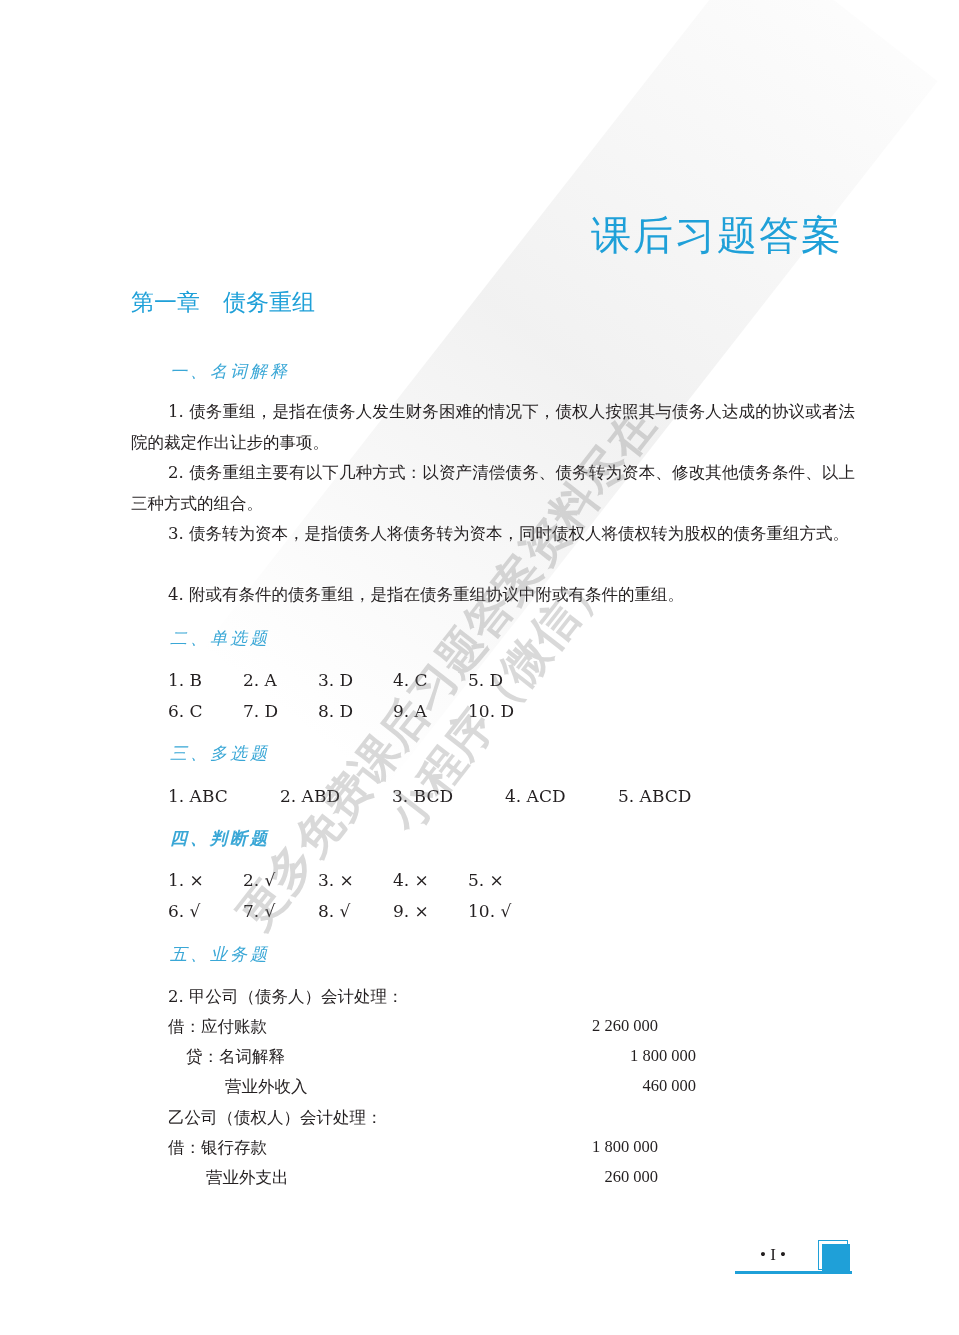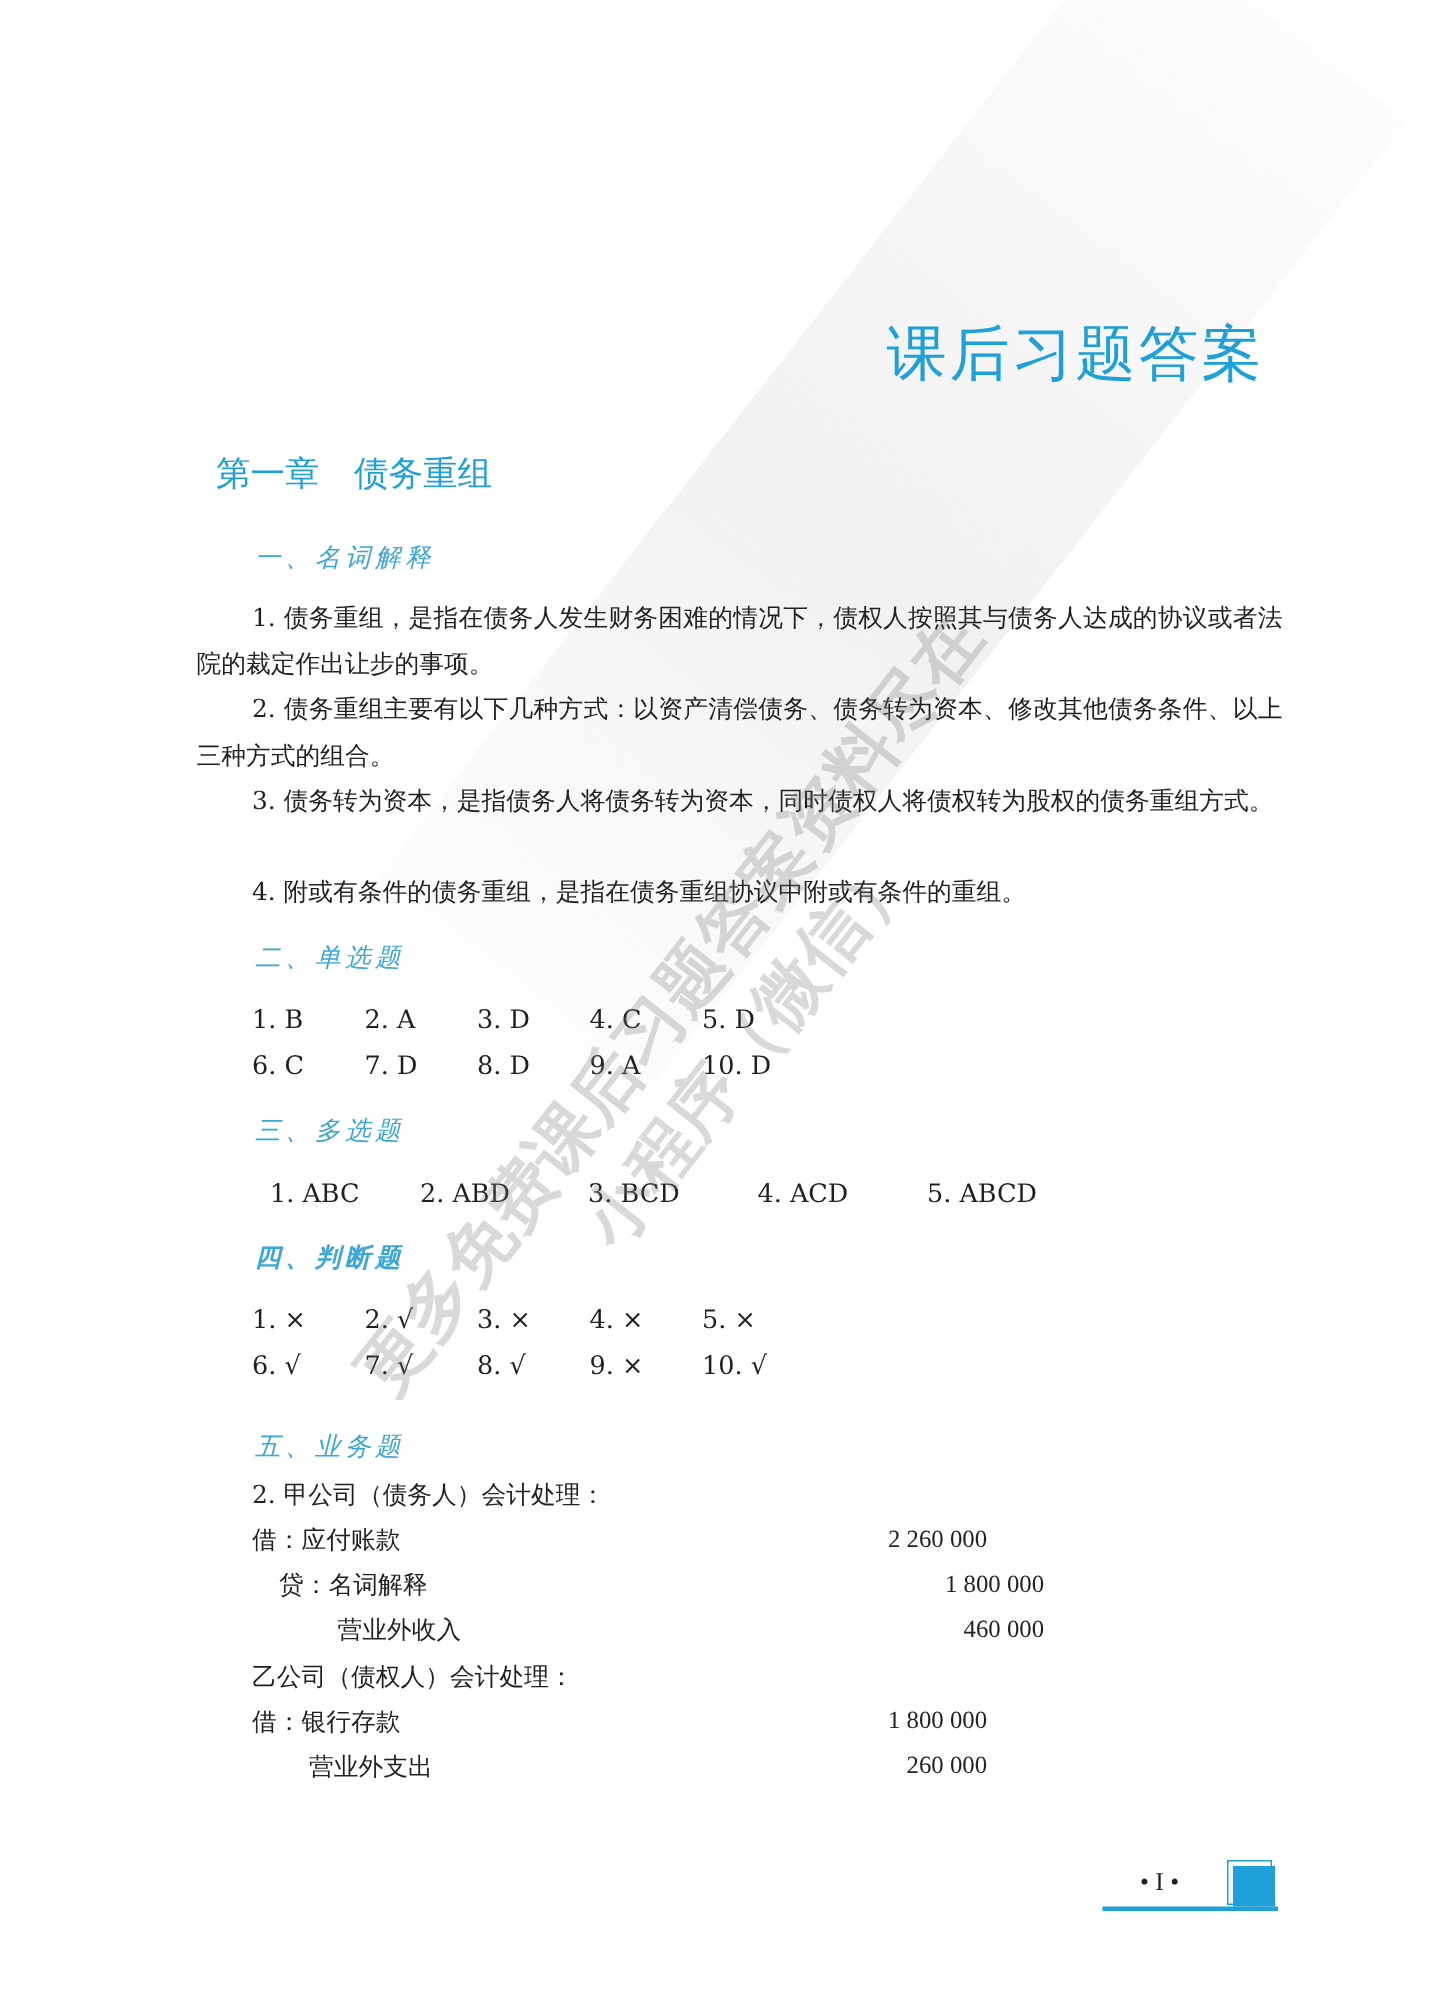--- a/index.html
+++ b/index.html
@@ -1,21 +1,21 @@
 <!DOCTYPE html>
 <html><head>
 <meta charset="utf-8">
 <style>
   html, body { margin:0; padding:0; background:#fff; }
   body { width:959px; height:1335px; position:relative; overflow:hidden;
          font-family:"DejaVu Serif","Liberation Serif",serif; color:#231f20; }
   .page-title { position:absolute; right:104px; top:196px; font-family:"DejaVu Sans","Liberation Sans",sans-serif;
                 font-size:40px; color:#1fa0d8; letter-spacing:2px; margin:12px; font-weight:normal; }
   .chapter-title { position:absolute; left:131px; top:287px; font-family:"DejaVu Sans","Liberation Sans",sans-serif;
-                   font-size:23px; color:#1fa0d8; margin:13px; font-weight:normal; word-spacing:18px; }
+                   font-size:23px; color:#1fa0d8; margin:0; font-weight:normal; word-spacing:18px; }
   .sec { position:absolute; left:170px; font-size:17px; color:#3aa7d6; letter-spacing:3px; margin:0; font-weight:normal; font-style:italic; }
   .para { position:absolute; left:131px; width:724px; font-size:16.5px; line-height:30.5px; margin:0; text-indent:37px; text-align:justify; }
   .row { position:absolute; left:168px; font-size:17px; white-space:nowrap; }
   .row span { position:absolute; white-space:nowrap; }
   .entry { position:absolute; font-size:16.5px; white-space:nowrap; }
   .num { position:absolute; font-size:16.5px; white-space:nowrap; font-family:"Liberation Serif",serif; }
   .watermark { position:absolute; left:140px; top:560px; transform:rotate(-52deg); transform-origin:left top;
                font-family:"DejaVu Sans","Liberation Sans",sans-serif; font-weight:bold; font-size:46px;
                color:rgba(120,120,120,0.28); white-space:nowrap; pointer-events:none; line-height:58px; }
   .wm-stripe { position:absolute; left:120px; top:250px; width:900px; height:230px; transform:rotate(-52deg);
@@ -50,21 +50,21 @@
 <div class="row" style="top:701px;">
   <span style="left:0;">6. C</span>
   <span style="left:75px;text-align:center;">7. D</span>
   <span style="left:150px;">8. D</span>
   <span style="left:225px;">9. A</span>
   <span style="left:300px;">10. D</span>
 </div>
 
 <h3 class="sec" style="top:742px;">三、多选题</h3>
 <div class="row" style="top:786px;">
-  <span style="left:0;margin-left:12px;">1. ABC</span>
+  <span style="left:0;">1. ABC</span>
   <span style="left:112px;">2. ABD</span>
   <span style="left:224px;">3. BCD</span>
   <span style="left:337px;">4. ACD</span>
   <span style="left:450px;">5. ABCD</span>
 </div>
 
 <h3 class="sec" style="top:827px;font-weight:bold;">四、判断题</h3>
 <div class="row" style="top:870px;">
   <span style="left:0;">1. ×</span>
   <span style="left:75px;">2. √</span>
@@ -73,21 +73,21 @@
   <span style="left:300px;">5. ×</span>
 </div>
 <div class="row" style="top:901px;">
   <span style="left:0;">6. √</span>
   <span style="left:75px;">7. √</span>
   <span style="left:150px;">8. √</span>
   <span style="left:225px;">9. ×</span>
   <span style="left:300px;">10. √</span>
 </div>
 
-<h3 class="sec" style="top:943px;margin-top:10px;">五、业务题</h3>
+<h3 class="sec" style="top:943px;">五、业务题</h3>
 <div class="entry" style="left:168px; top:986px;">2. 甲公司（债务人）会计处理：</div>
 
 <div class="entry" style="left:168px; top:1016px;">借：应付账款</div>
 <div class="num" style="right:301px; top:1016px;">2 260 000</div>
 
 <div class="entry" style="left:186px; top:1046px;">贷：名词解释</div>
 <div class="num" style="right:263px; top:1046px;">1 800 000</div>
 
 <div class="entry" style="left:225px; top:1076px;">营业外收入</div>
 <div class="num" style="right:263px; top:1076px;">460 000</div>

